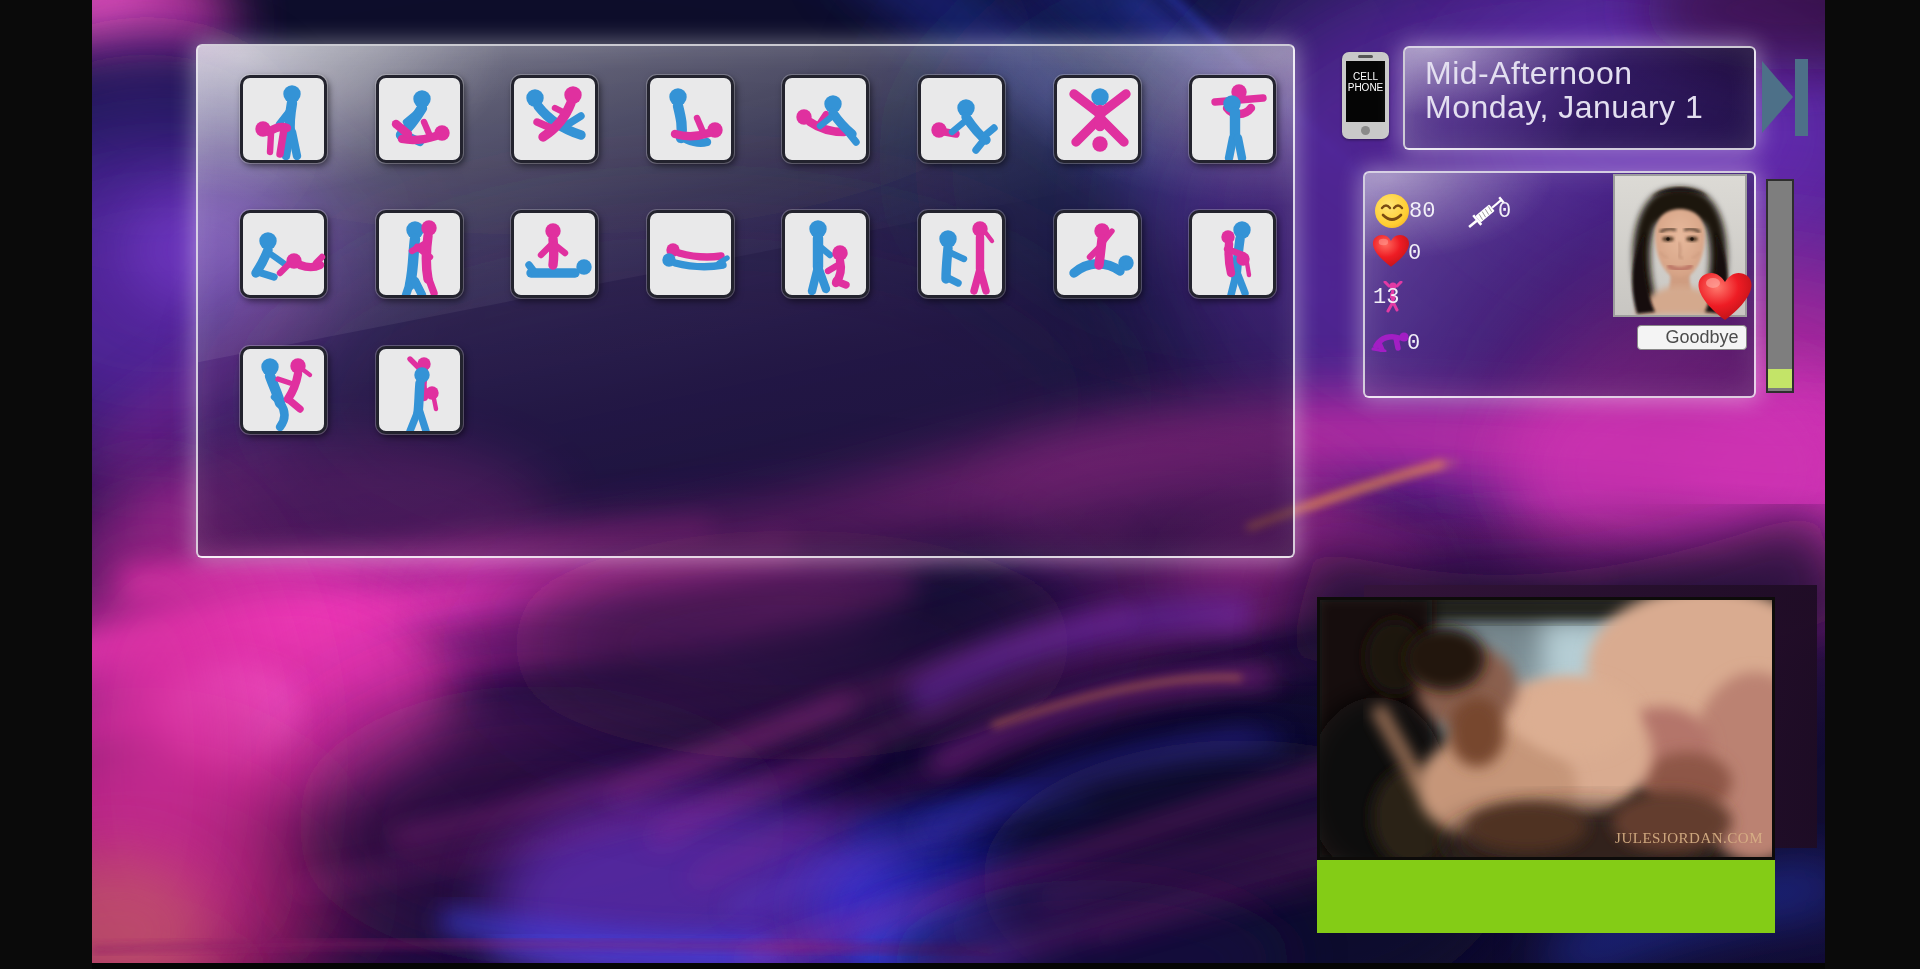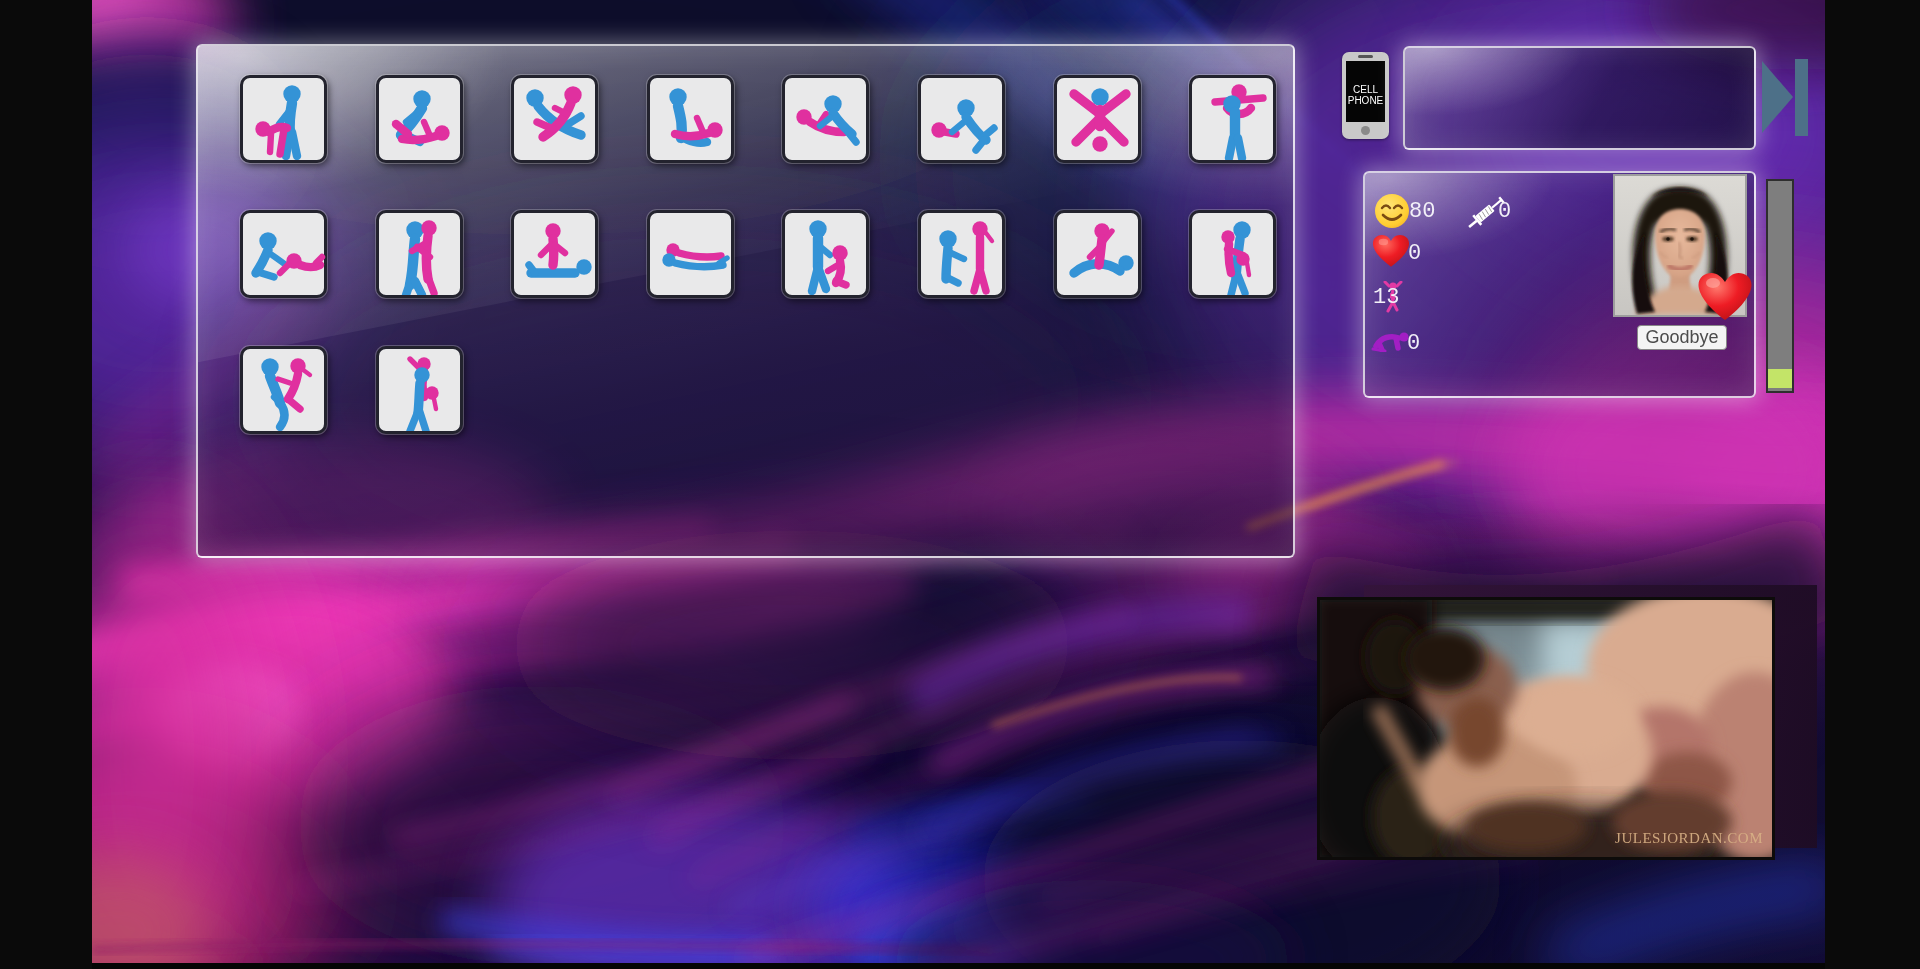--- a/index.html
+++ b/index.html
@@ -37,39 +37,39 @@
      font-size:32px;line-height:34px;letter-spacing:0.5px;}
 
   .tile{position:absolute;width:81px;height:82px;background:#e9e9ea;border:3px solid #23232e;
         border-radius:10px;box-shadow:0 0 0 1px rgba(255,255,255,0.25), 2px 3px 7px rgba(0,0,0,0.55);}
   .tile svg{position:absolute;left:3px;top:4px;}
 
   
   #phone{position:absolute;left:1342px;top:52px;width:47px;height:87px;background:#c9c9c9;
          border-radius:7px;box-shadow:0 1px 3px rgba(0,0,0,0.4);}
   #phone .scr{position:absolute;left:4px;top:9px;width:39px;height:61px;background:#050505;
-         color:#fff;font-size:10px;line-height:11px;text-align:center;padding-top:23px;box-sizing:border-box;
+         color:#fff;font-size:10px;line-height:11px;text-align:center;padding-top:10px;box-sizing:border-box;
          letter-spacing:0px;}
   #phone .slot{position:absolute;left:16px;top:3px;width:15px;height:3px;background:#555;border-radius:2px;}
   #phone .home{position:absolute;left:19px;top:74px;width:9px;height:9px;background:#8a8a8a;border-radius:50%;}
 
   #skip{position:absolute;left:1762px;top:59px;}
   #vbar{position:absolute;left:1766px;top:179px;width:28px;height:214px;background:#7e7e7e;
         border:2px solid #2e2e2e;box-sizing:border-box;}
   #vbar .grn{position:absolute;left:0px;bottom:3px;width:24px;height:19px;background:#c3e468;}
 
   .statnum{position:absolute;color:#f2f0f8;font-size:22px;font-family:Liberation Mono, monospace;}
 
   #portrait{position:absolute;left:1613px;top:174px;width:134px;height:143px;background:#d9d9d6;
             border:2px solid #9d9d9d;box-sizing:border-box;overflow:hidden;}
   #goodbye{position:absolute;left:1637px;top:325px;width:88px;height:23px;background:#f4f4f4;
-           border:1px solid #888;border-radius:4px;color:#4c4c4c;font-size:18px;text-align:center;line-height:22px;}
+           border:1px solid #888;border-radius:4px;color:#4c4c4c;font-size:18px;text-align:center;line-height:22px;padding-left:20px;}
   #bigheart{position:absolute;left:1697px;top:272px;}
 
-  #video{position:absolute;left:1317px;top:597px;width:458px;height:263px;background:#0ea5e9;overflow:hidden;}
+  #video{position:absolute;left:1317px;top:597px;width:458px;height:336px;background:#84cc16;overflow:hidden;}
   #videoShadow{position:absolute;left:1364px;top:585px;width:453px;height:263px;
      background:linear-gradient(90deg, rgba(52,20,58,0.92), rgba(30,12,36,0.95));}
 </style>
 </head>
 <body>
 <div id="page">
   <div id="stage">
     <svg id="bg" width="1733" height="963" viewBox="0 0 1733 963">
 <defs>
 <filter id="b60" x="-80%" y="-80%" width="260%" height="260%">
@@ -385,20 +385,21 @@
         <path d="M37,56 L44,78" stroke="#3493d6" stroke-width="7.4" fill="none" stroke-linecap="round" stroke-linejoin="round"></path>
       </svg>
     </div>
 
   <div id="phone">
       <div class="slot"></div>
       <div class="scr">CELL<br>PHONE</div>
       <div class="home"></div>
     </div>
   <div class="glass" id="panelDate"></div>
+  <div id="dateText">Mid-Afternoon<br>Monday, January 1</div>
   <svg id="skip" width="46" height="77" viewBox="0 0 46 77">
     <polygon points="0,2 31,38 0,74" fill="#4d7088"></polygon>
     <rect x="33" y="0" width="13" height="77" fill="#4d7088"></rect>
   </svg>
 
   <div class="glass" id="panelStats"></div>
   <div id="vbar">
       <div class="grn"></div>
     </div>
   <svg style="position:absolute;left:1374px;top:193px" width="36" height="36" viewBox="0 0 36 36">

